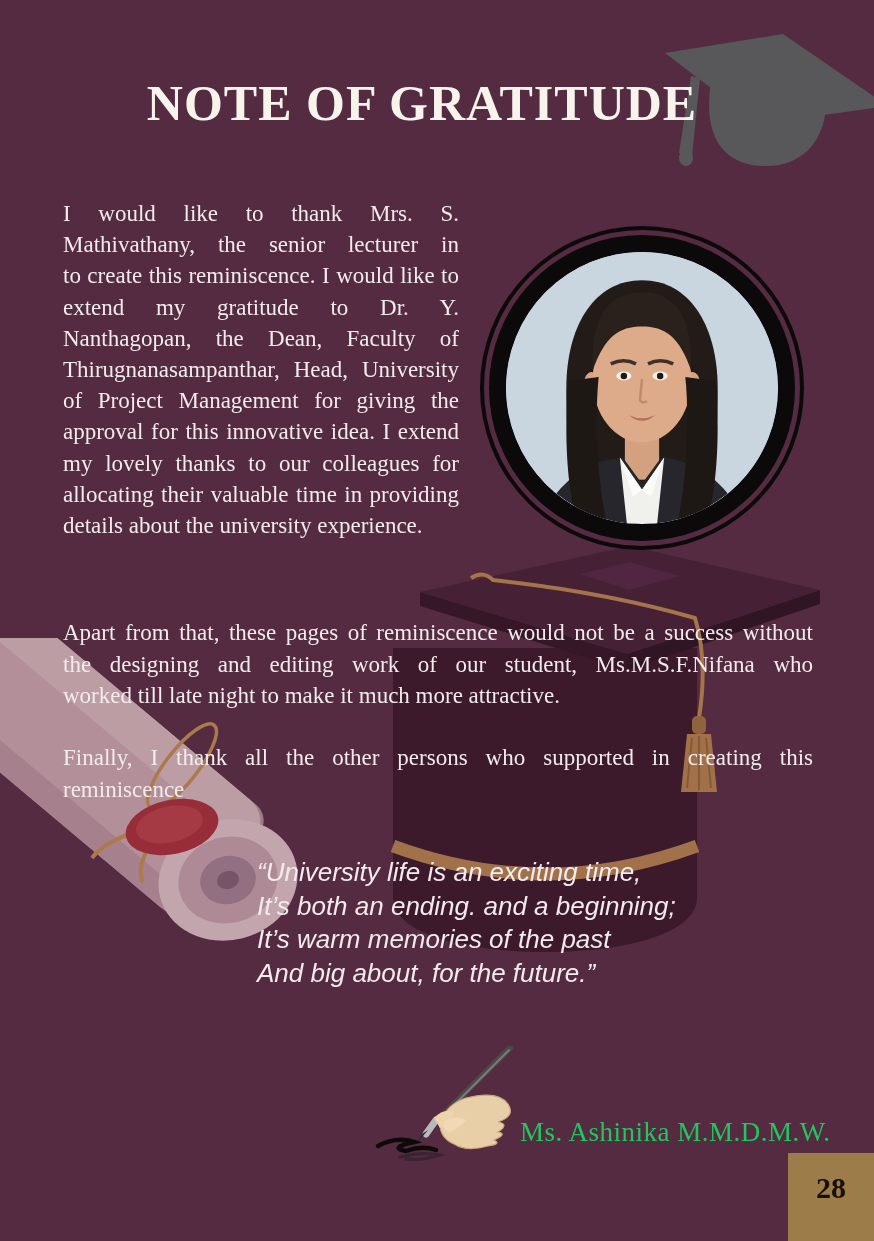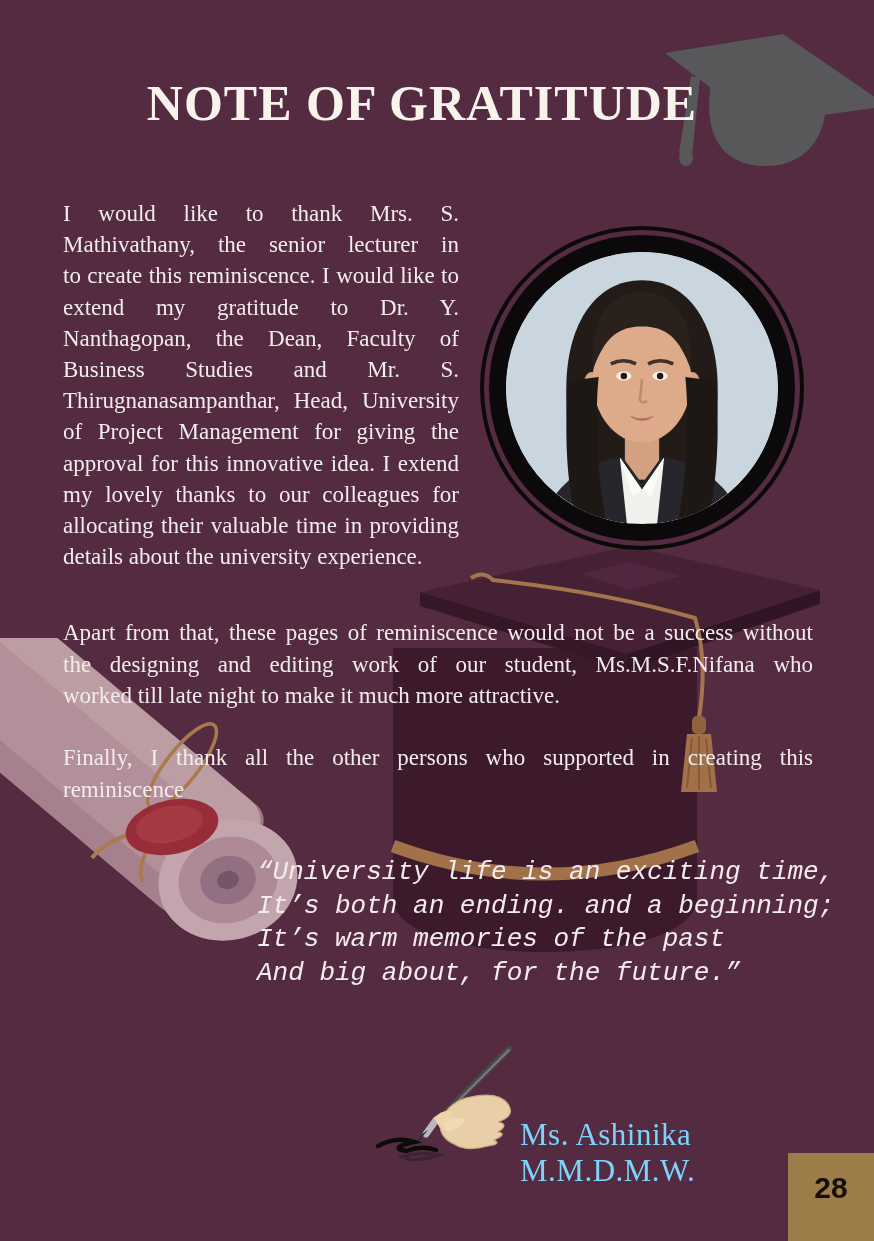--- a/index.html
+++ b/index.html
@@ -45,38 +45,38 @@
   .p1 { left: 63px; top: 198px; width: 396px; }
   .p2 { left: 63px; top: 617px; width: 750px; line-height: 31.5px; }
   .p3 { left: 63px; top: 742px; width: 750px; line-height: 31.5px; }
   .jline { display: block; text-align: justify; text-align-last: justify; }
   .para .jline:last-child { text-align-last: left; }
 
   
   .quote {
     position: absolute; left: 257px; top: 856px; z-index: 3;
     color: #f3ebef; font-style: italic; font-size: 26px; line-height: 33.5px;
-    font-family: Liberation Mono, monospace;
+    font-family: Liberation Sans, sans-serif;
   }
   .quote .jline { text-align: left; text-align-last: left; }
 
   
   .sig-name {
     position: absolute; left: 520px; top: 1117px; z-index: 3;
-    color: #7dd3fc; font-size: 31px; letter-spacing: 0.5px;
+    color: #22c55e; font-size: 27px; letter-spacing: 0.5px;
   }
 
   
   .page-box {
     position: absolute; right: 0; bottom: 0; width: 86px; height: 88px; z-index: 4;
     background: #9c7c49; text-align: center; padding-top: 18px;
   }
   .page-box span {
     color: #181007; font-size: 30px; font-weight: bold;
-    font-family: Liberation Sans, sans-serif;
+    font-family: Liberation Serif, serif;
   }
 </style>
 </head>
 <body>
 
 <div class="page">
 
   <svg class="decor cap-silhouette" width="240" height="172" viewBox="0 0 240 172">
     <path d="M76 70 C 70 122 94 146 132 146 C 168 146 190 122 192 86 L 192 60 L 76 60 Z" fill="#58585b"></path>
     <polygon points="31,33 149,14 254,86 124,104" fill="#58585b"></polygon>
@@ -154,21 +154,20 @@
       </svg>
     </div>
   </div>
 
   <div class="para p1">
       <span class="jline">I would like to thank Mrs. S.</span>
       <span class="jline">Mathivathany, the senior lecturer in</span>
       <span class="jline">to create this reminiscence. I would like to</span>
       <span class="jline">extend my gratitude to Dr. Y.</span>
       <span class="jline">Nanthagopan, the Dean, Faculty of</span>
-      <span class="jline">Business Studies and Mr. S.</span>
       <span class="jline">Thirugnanasampanthar, Head, University</span>
       <span class="jline">of Project Management for giving the</span>
       <span class="jline">approval for this innovative idea. I extend</span>
       <span class="jline">my lovely thanks to our colleagues for</span>
       <span class="jline">allocating their valuable time in providing</span>
       <span class="jline">details about the university experience.</span>
     </div>
   <div class="para p2">
       <span class="jline">Apart from that, these pages of reminiscence would not be a success without</span>
       <span class="jline">the designing and editing work of our  student, Ms.M.S.F.Nifana who</span>

